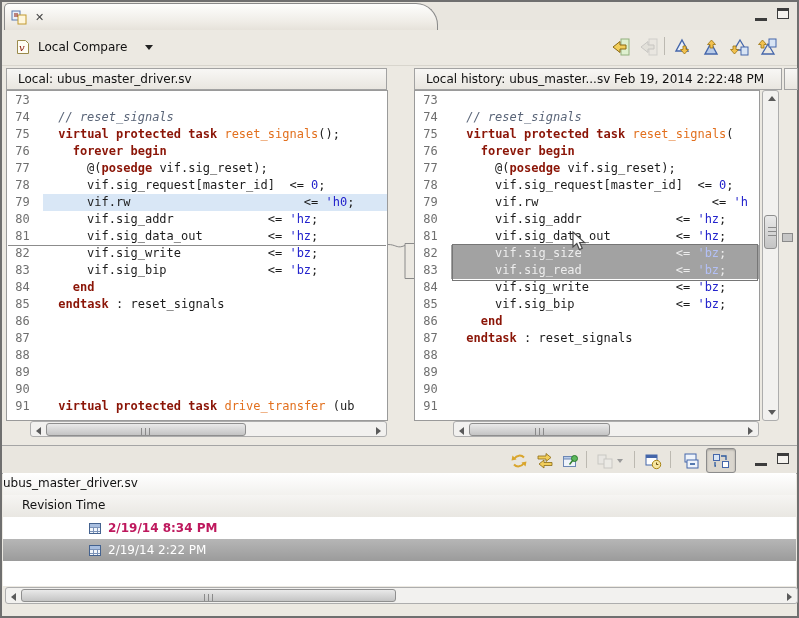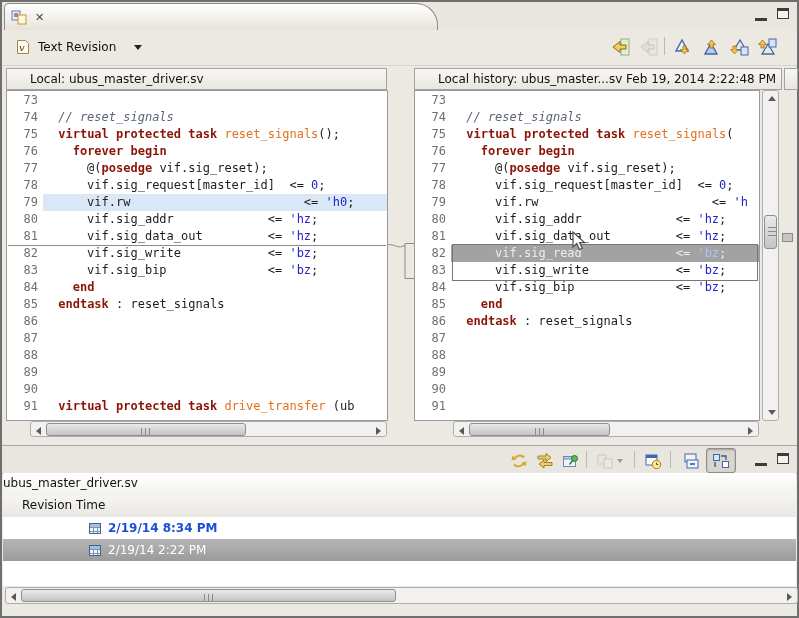--- a/index.html
+++ b/index.html
@@ -22,26 +22,26 @@
   
   .etoolbar{position:absolute;left:0;top:28px;right:0;height:35px;background:#ECE9E2;border-bottom:1px solid #D8D5CD;}
   .modebox{position:absolute;left:8px;top:5px;height:24px;display:flex;align-items:center;gap:8px;padding:0 6px;}
   .modelabel{color:#111;}
   .dropdown-tri{width:0;height:0;border-left:4px solid transparent;border-right:4px solid transparent;border-top:5px solid #222;margin-left:10px;}
   .tbtn{position:absolute;top:3px;width:26px;height:26px;border:1px solid transparent;border-radius:3px;display:flex;align-items:center;justify-content:center;}
   .tsep{position:absolute;top:7px;width:1px;height:18px;background:#BCB9B1;}
 
   
   .phdr{position:absolute;top:66px;height:22px;box-sizing:border-box;border:1px solid #A2A2A2;
-        background:linear-gradient(#F8F7F5,#E9E6E0);line-height:20px;padding-left:23px;white-space:nowrap;overflow:hidden;color:#111;}
+        background:linear-gradient(#F8F7F5,#E9E6E0);line-height:20px;padding-left:11px;white-space:nowrap;overflow:hidden;color:#111;}
 
   
   .pane{position:absolute;top:88px;height:331px;background:#FFF;border:1px solid #9A9A9A;box-sizing:border-box;display:flex;overflow:hidden;}
   .gutter{width:36px;background:#FFFFFF;padding-top:1px;box-sizing:border-box;flex:none;}
-  .ln{height:17px;line-height:17px;text-align:right;padding-right:5px;color:#6F6F6F;
+  .ln{height:17px;line-height:17px;text-align:center;padding-right:5px;color:#6F6F6F;
       font-family:"DejaVu Sans Mono","Liberation Mono",monospace;font-size:12px;}
   .codecol{flex:1;padding-top:1px;overflow:hidden;position:relative;}
   .row{height:17px;line-height:17px;white-space:pre;padding-left:8px;
        font-family:"DejaVu Sans Mono","Liberation Mono",monospace;font-size:12px;}
   .row .p{color:#1C1C1C;}
   .row .k{color:#8B1507;font-weight:bold;}
   .row .c{color:#5A6578;font-style:italic;}
   .row .fn{color:#E2701E;}
   .row .lit{color:#2323CC;}
   .row.bhl{background:#D9E7F6;}
@@ -76,21 +76,21 @@
         border:1px solid #8A8A8A;border-bottom:none;border-radius:5px 20px 0 0;margin-top:40px;}
   .hbtn{position:absolute;top:2px;width:24px;height:23px;display:flex;align-items:center;justify-content:center;border:1px solid transparent;border-radius:3px;}
   .hbtn.pressed{background:#DAD6CE;border-color:#8C8C8C;box-shadow:inset 0 1px 2px rgba(0,0,0,.25);}
   .hsep{position:absolute;top:5px;width:1px;height:17px;background:#BCB9B1;}
   .chev{width:0;height:0;border-left:3px solid transparent;border-right:3px solid transparent;border-top:4px solid #9A9A9A;}
   .filelabel{position:absolute;left:1px;right:1px;top:27px;height:22px;background:linear-gradient(#FFFFFF,#F2F1EE);
              border-bottom:1px solid #C2C2C2;line-height:21px;color:#111;}
   .colhdr{position:absolute;left:1px;right:1px;top:49px;height:22px;background:linear-gradient(#F6F5F3,#E9E7E2);
           border-bottom:1px solid #BEBEBE;line-height:21px;padding-left:19px;color:#111;}
   #revision-list{position:absolute;left:1px;right:1px;top:71px;bottom:30px;background:#FFFFFF;overflow:hidden;}
-  .hrow{height:22px;display:flex;align-items:center;gap:7px;padding-left:86px;color:#1d4ed8;}
+  .hrow{height:22px;display:flex;align-items:center;gap:7px;padding-left:86px;color:#be185d;}
   .hrow.bold .hlabel{font-weight:bold;}
   .hrow.sel{background:linear-gradient(#B6B6B6,#9B9B9B);color:#FFFFFF;}
   .tblicon{display:inline-block;width:12px;height:11px;border:1px solid #44628F;box-sizing:border-box;flex:none;
            background:linear-gradient(#A8BEDF,#A8BEDF) 0 0/12px 3px no-repeat,
                       repeating-linear-gradient(90deg,transparent 0 3px,#7C93B8 3px 4px),
                       repeating-linear-gradient(transparent 0 3px,#7C93B8 3px 4px),#F2F6FB;}
   .histsb{left:3px;top:calc(100% - 29px);width:793px;height:17px;}
 
   .cursor{position:absolute;left:570px;top:229px;pointer-events:none;}
   svg{display:block;}
@@ -114,21 +114,21 @@
       <div class="btn-max"></div>
     </div>
   </div>
 
   <div class="etoolbar">
     <div class="modebox">
       <svg width="14" height="16" viewBox="0 0 14 16">
         <path d="M1.5,1.5 h8 l3,3 v10 h-11 z" fill="#FFFDF5" stroke="#9A8A4A"></path>
         <text x="3" y="12" font-size="10" font-style="italic" font-family="DejaVu Serif, serif" fill="#8B1507">v</text>
       </svg>
-      <span class="modelabel">Text Revision</span>
+      <span class="modelabel">Local Compare</span>
       <span class="dropdown-tri"></span>
     </div>
 
     <div class="tbtn" style="left:604px;">
       <svg width="20" height="18" viewBox="0 0 20 18">
         <rect x="11" y="1" width="8" height="16" fill="#DFF0D0" stroke="#92B07E"></rect>
         <path d="M3,9 L10,3.5 V7 H16 V11 H10 V14.5 Z" fill="#F2CE5A" stroke="#8A6914"></path>
       </svg>
     </div>
     <div class="tbtn" style="left:632px;">
@@ -248,20 +248,21 @@
     <div class="codecol">
         <div class="row"></div>
         <div class="row"><span class="c"> // reset_signals</span></div>
         <div class="row"><span class="p"> </span><span class="k">virtual protected task</span><span class="p"> </span><span class="fn">reset_signals</span><span class="p">(</span></div>
         <div class="row"><span class="p">   </span><span class="k">forever begin</span></div>
         <div class="row"><span class="p">     @(</span><span class="k">posedge</span><span class="p"> vif.sig_reset);</span></div>
         <div class="row"><span class="p">     vif.sig_request[master_id]  &lt;= </span><span class="lit">0</span><span class="p">;</span></div>
         <div class="row"><span class="p">     vif.rw                        &lt;= </span><span class="lit">'h</span></div>
         <div class="row"><span class="p">     vif.sig_addr             &lt;= </span><span class="lit">'hz</span><span class="p">;</span></div>
         <div class="row"><span class="p">     vif.sig_data_out         &lt;= </span><span class="lit">'hz</span><span class="p">;</span></div>
+        <div class="row ghl"><span class="p">     vif.sig_size             &lt;= </span><span class="lit">'bz</span><span class="p">;</span></div>
         <div class="row ghl"><span class="p">     vif.sig_read             &lt;= </span><span class="lit">'bz</span><span class="p">;</span></div>
         <div class="row"><span class="p">     vif.sig_write            &lt;= </span><span class="lit">'bz</span><span class="p">;</span></div>
         <div class="row"><span class="p">     vif.sig_bip              &lt;= </span><span class="lit">'bz</span><span class="p">;</span></div>
         <div class="row"><span class="p">   </span><span class="k">end</span></div>
         <div class="row"><span class="p"> </span><span class="k">endtask</span><span class="p"> : reset_signals</span></div>
         <div class="row"></div>
         <div class="row"></div>
         <div class="row"></div>
         <div class="row"></div>
       </div>

